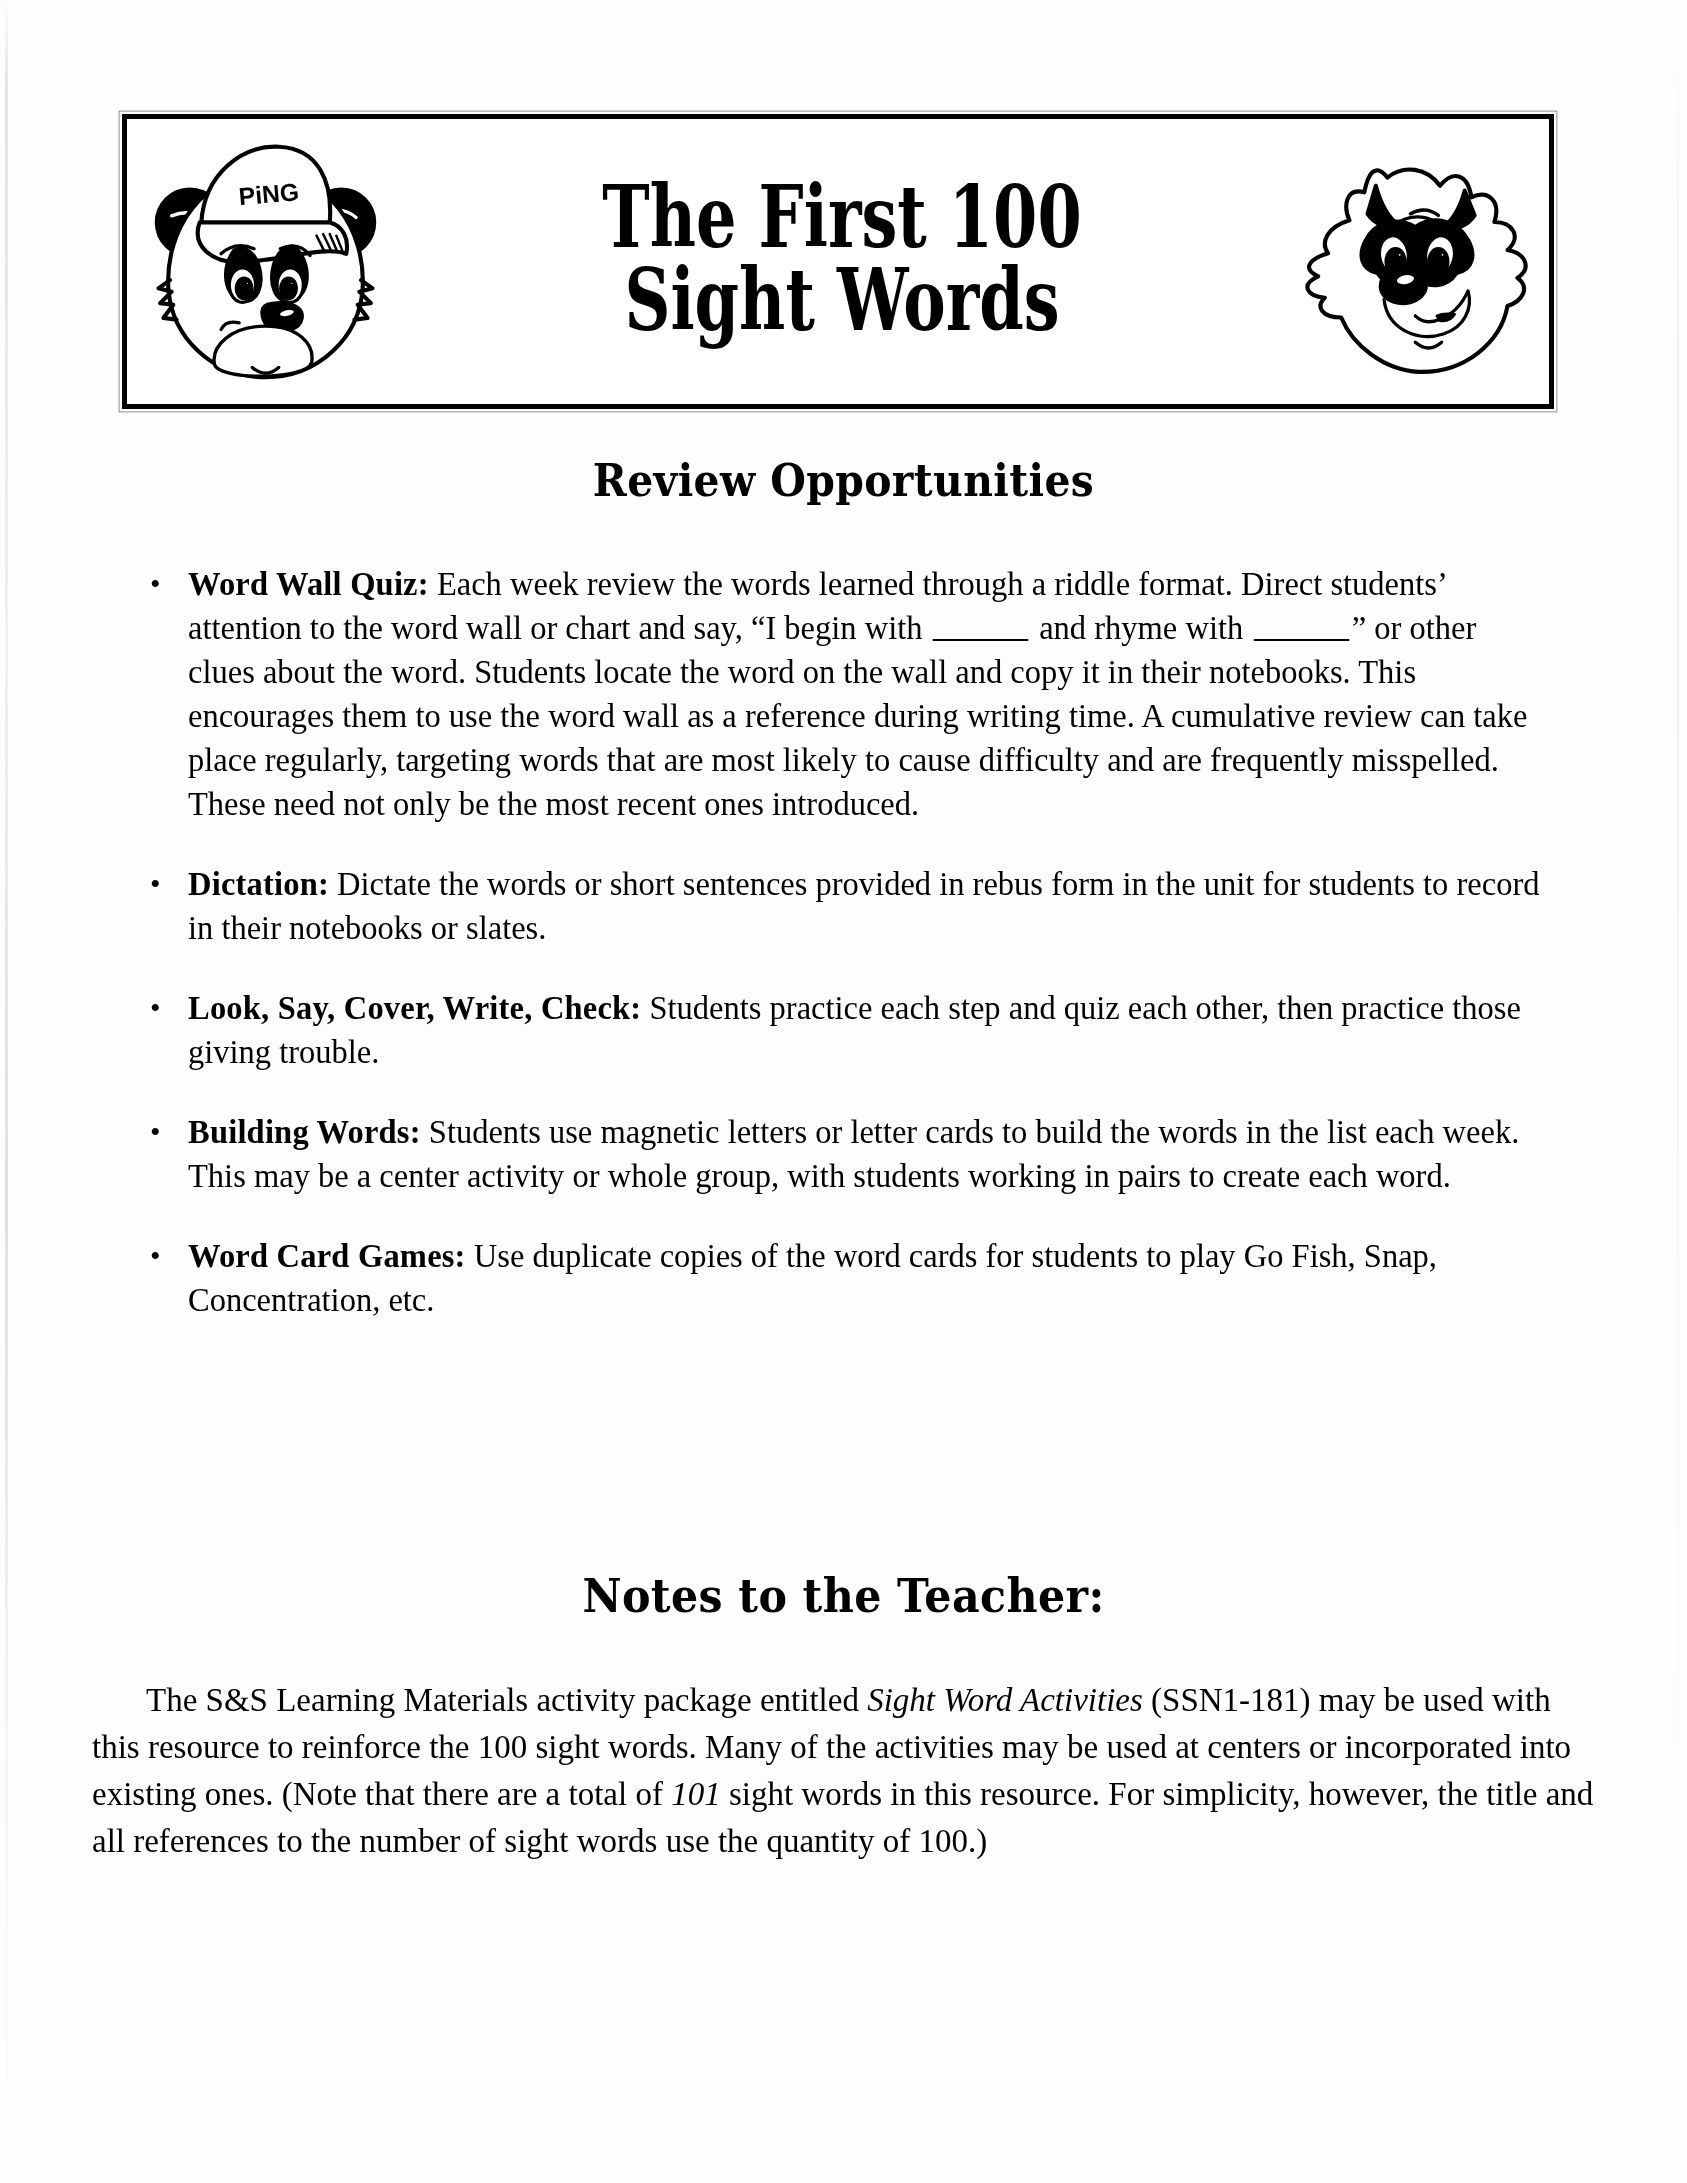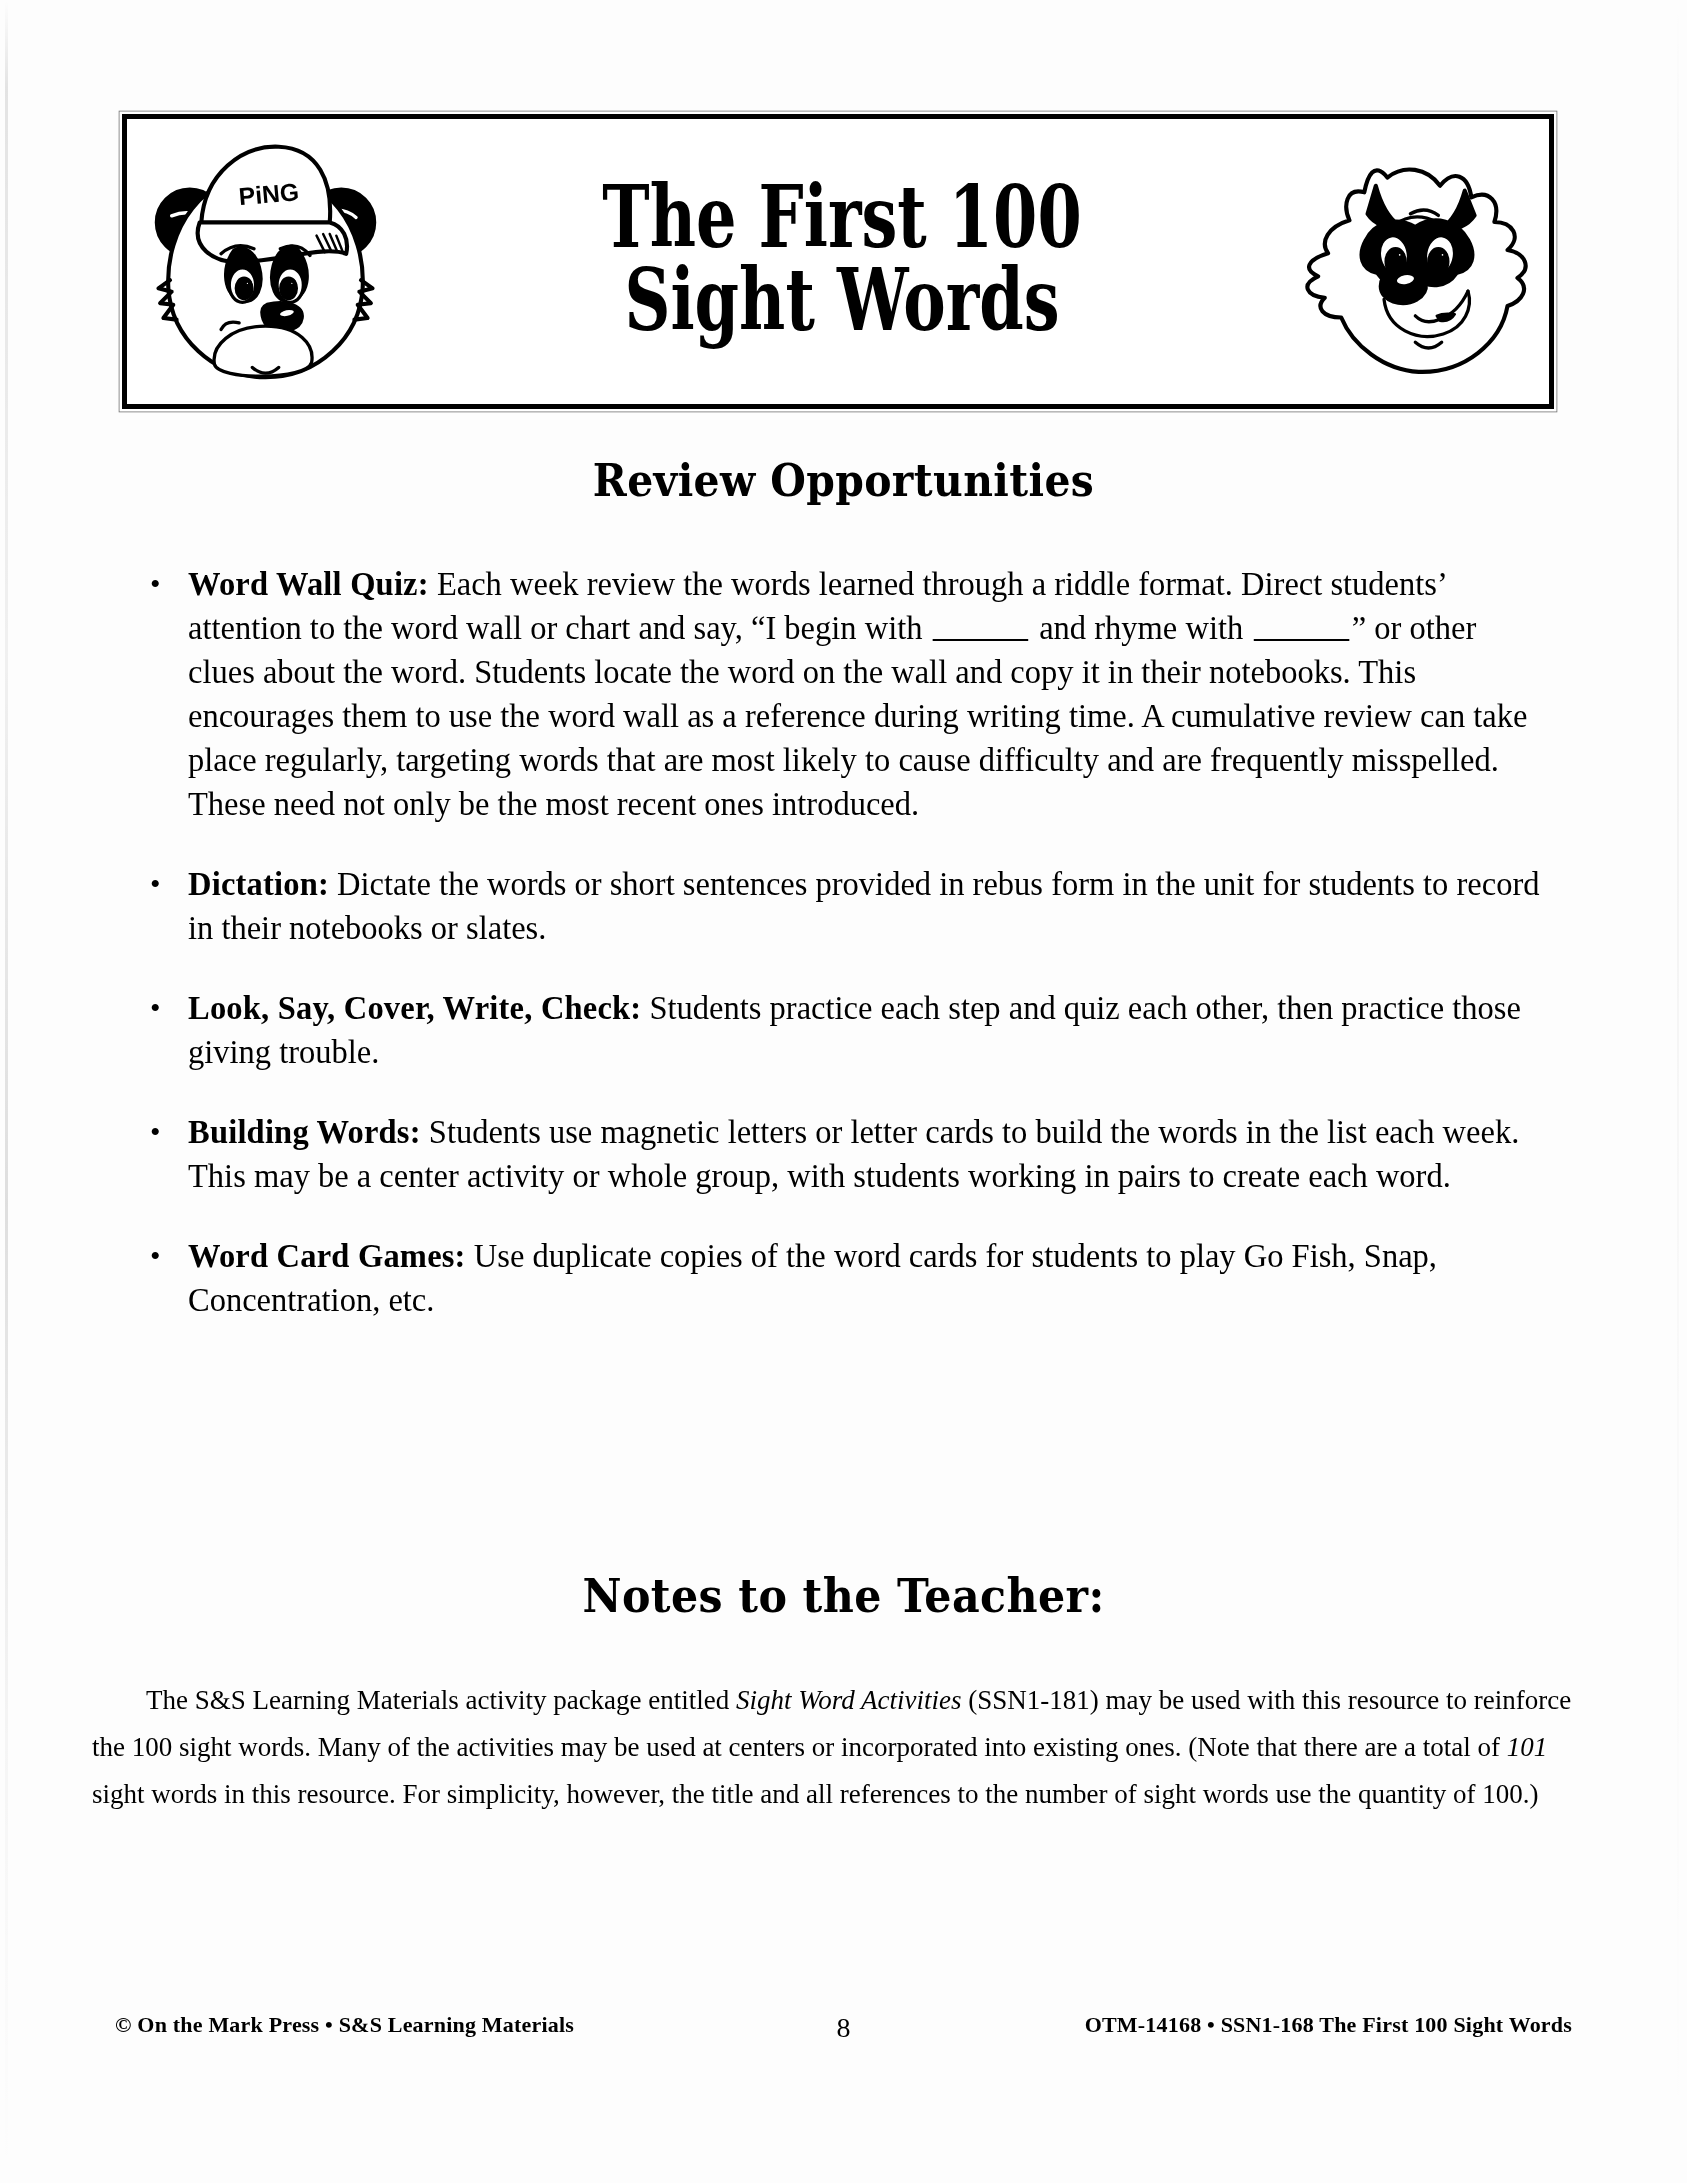--- a/index.html
+++ b/index.html
@@ -131,21 +131,21 @@
     vertical-align: -1.6px;
     margin: 0 2.5px;
   }
 
   
   .notes-paragraph {
     position: absolute;
     left: 92px;
     top: 1677px;
     width: 1508px;
-    font-size: 27px;
+    font-size: 33px;
     line-height: 47px;
     text-align: left;
     text-indent: 54px;
   }
   .notes-paragraph i { font-style: italic; }
 
   
   .footer {
     position: absolute;
     left: 115px;
@@ -308,20 +308,15 @@
         <b>Word Card Games:</b><span> Use duplicate copies of the word cards for students to play Go Fish, Snap, Concentration, etc.</span>
       </div>
     </div>
 
   </div>
 
   <div class="section-heading" id="heading-notes">Notes to the Teacher:</div>
 
   <div class="notes-paragraph"><span>The S&amp;S Learning Materials activity package entitled </span><i>Sight Word Activities</i><span> (SSN1-181) may be used with this resource to reinforce the 100 sight words.  Many of the activities may be used at centers or incorporated into existing ones.  (Note that there are a total of </span><i>101</i><span> sight words in this resource.  For simplicity, however, the title and all references to the number of sight words use the quantity of 100.)</span></div>
 
-  <div class="footer">
-    <div class="footer-left">© On the Mark Press • S&amp;S Learning Materials</div>
-    <div class="footer-page">8</div>
-    <div class="footer-right">OTM-14168 • SSN1-168 The First 100 Sight Words</div>
-  </div>
 
 </div>
 
 
 </body></html>

